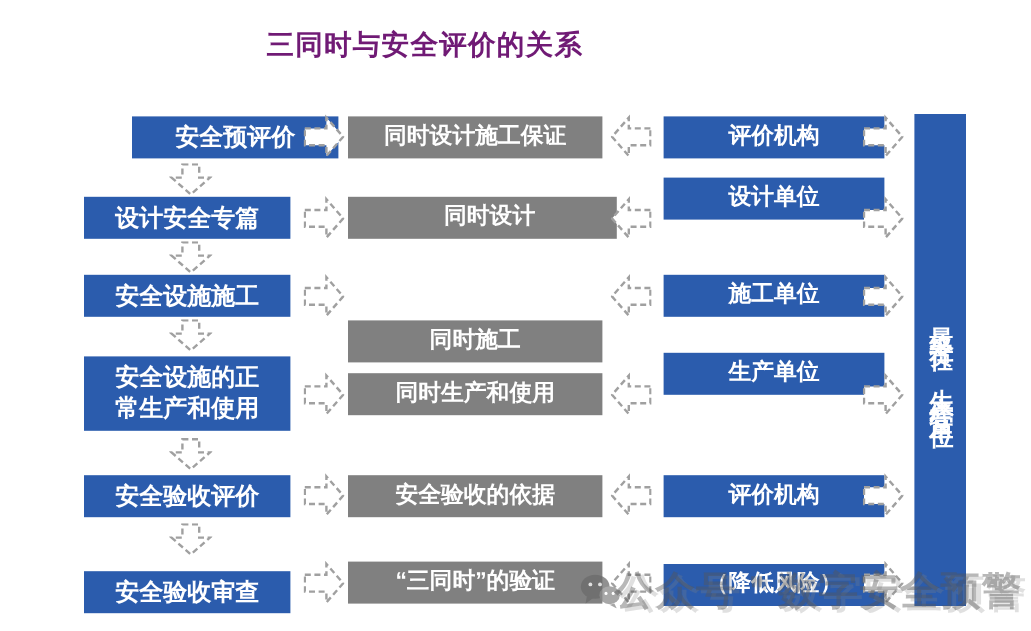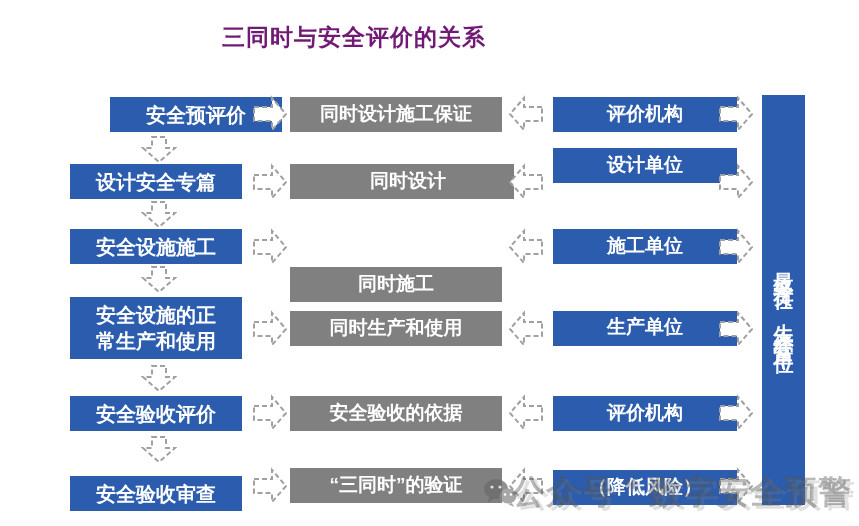--- a/index.html
+++ b/index.html
@@ -55,21 +55,21 @@
   <div class="box gray mid-col" style="top:164px;padding-left:12px;">同时设计</div>
   <div class="box blue right-col" style="top:148px;">设计单位</div>
 
   <div class="box blue left-col" style="top:229px;">安全设施施工</div>
   <div class="box gray mid-col" style="top:231px;margin-top:36px;">同时施工</div>
   <div class="box blue right-col" style="top:229px;">施工单位</div>
 
   <div class="box blue left-col tall" style="top:297px;">安全设施的正
 常生产和使用</div>
   <div class="box gray mid-col" style="top:311px;">同时生产和使用</div>
-  <div class="box blue right-col" style="top:311px;font-family:Liberation Mono, monospace;">生产单位</div>
+  <div class="box blue right-col" style="top:294px;">生产单位</div>
 
   <div class="box blue left-col" style="top:396px;">安全验收评价</div>
   <div class="box gray mid-col" style="top:396px;">安全验收的依据</div>
   <div class="box blue right-col" style="top:396px;">评价机构</div>
 
   <div class="box blue left-col" style="top:476px;">安全验收审查</div>
   <div class="box gray mid-col" style="top:468px;">“三同时”的验证</div>
   <div class="box blue right-col" style="top:470px;">（降低风险）</div>
 
   <div class="vbar">最终责任↓生产经营单位</div>

